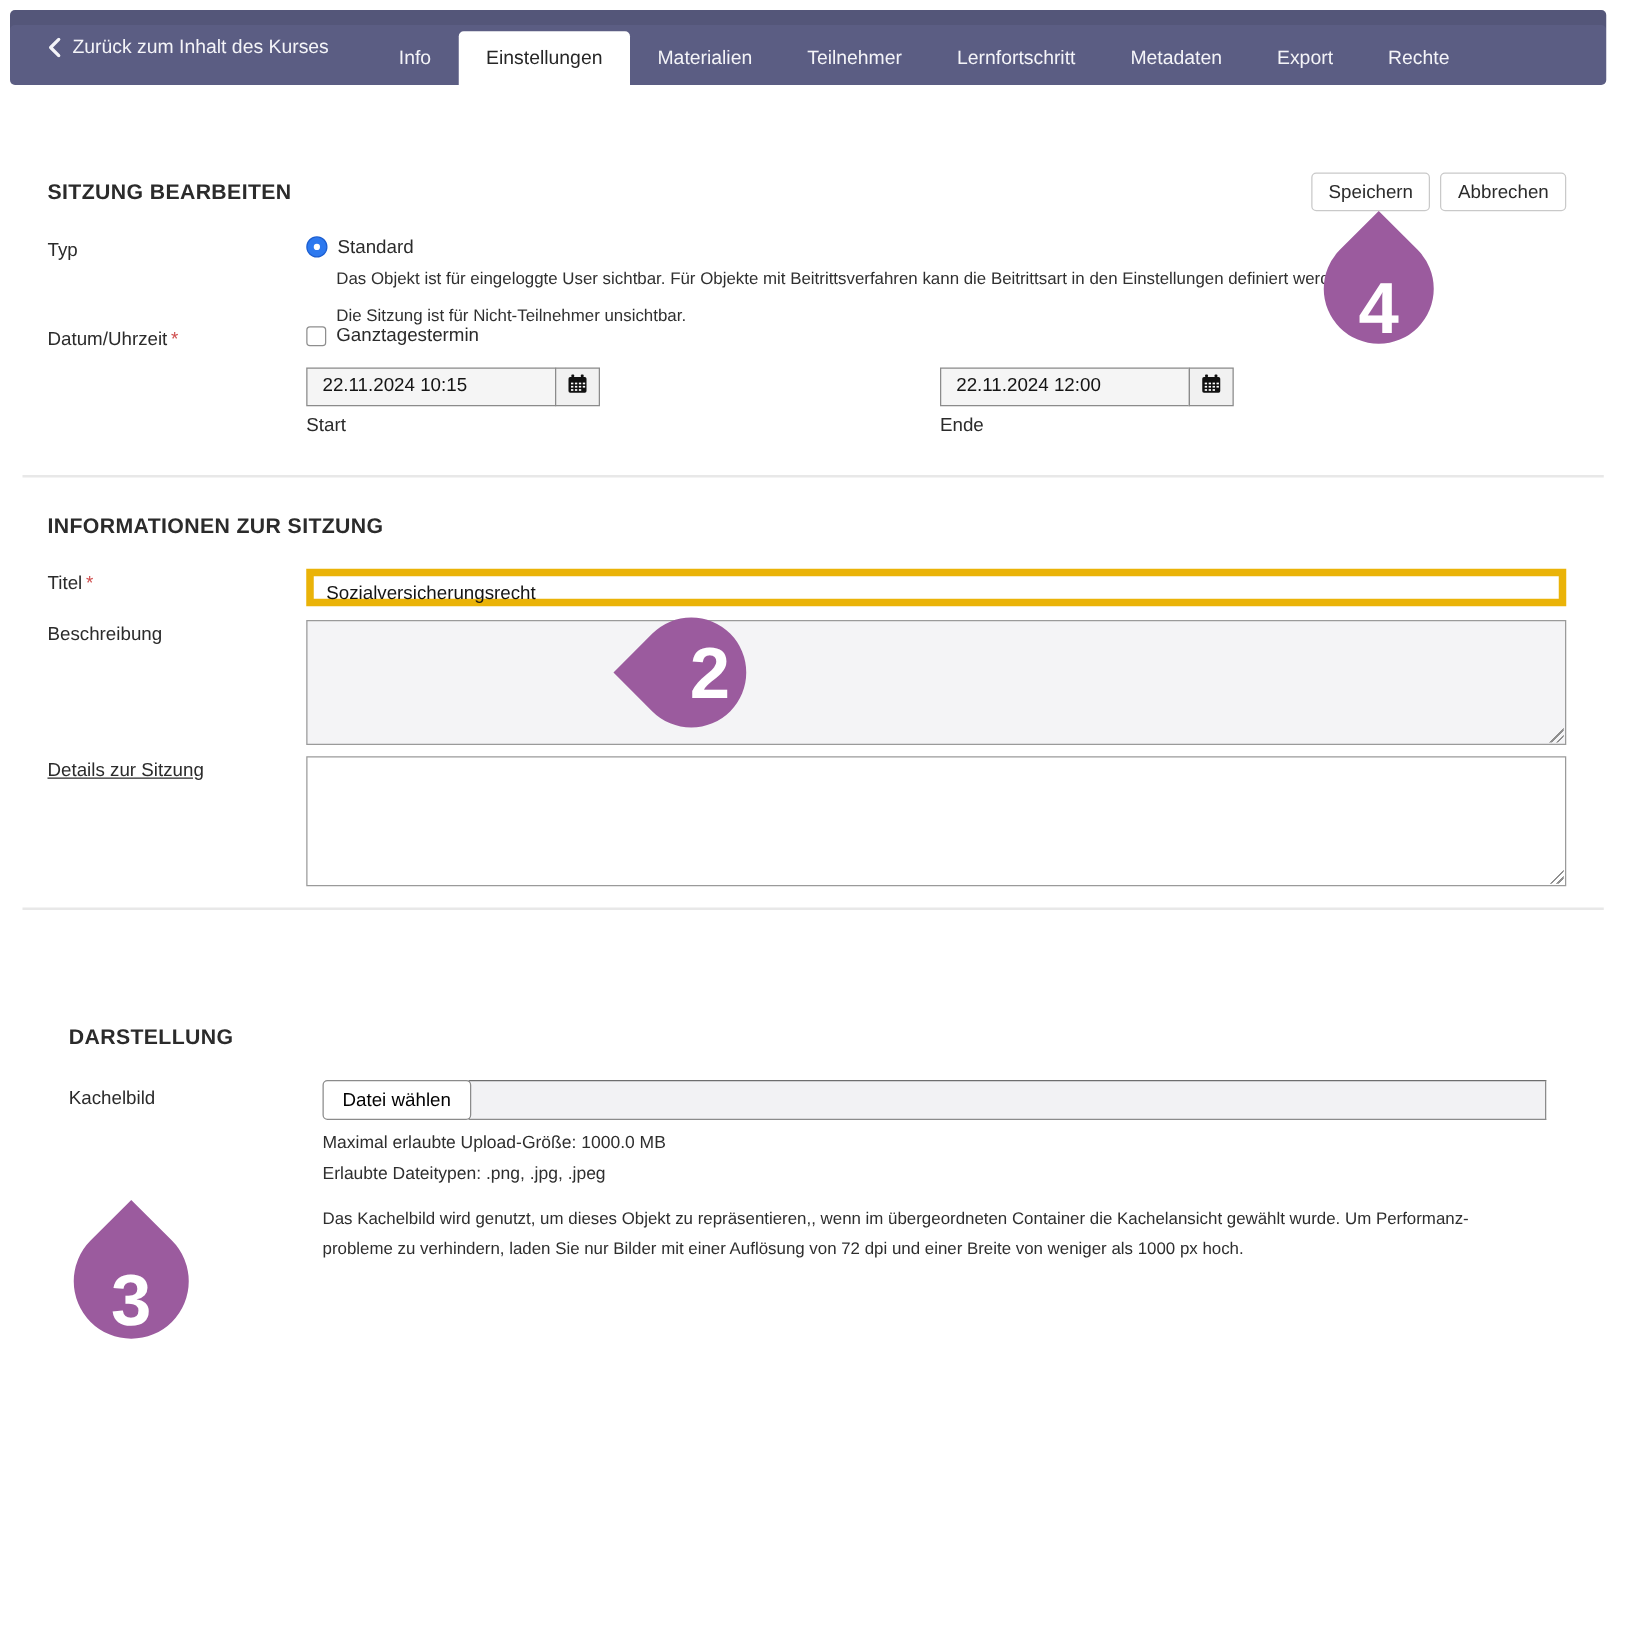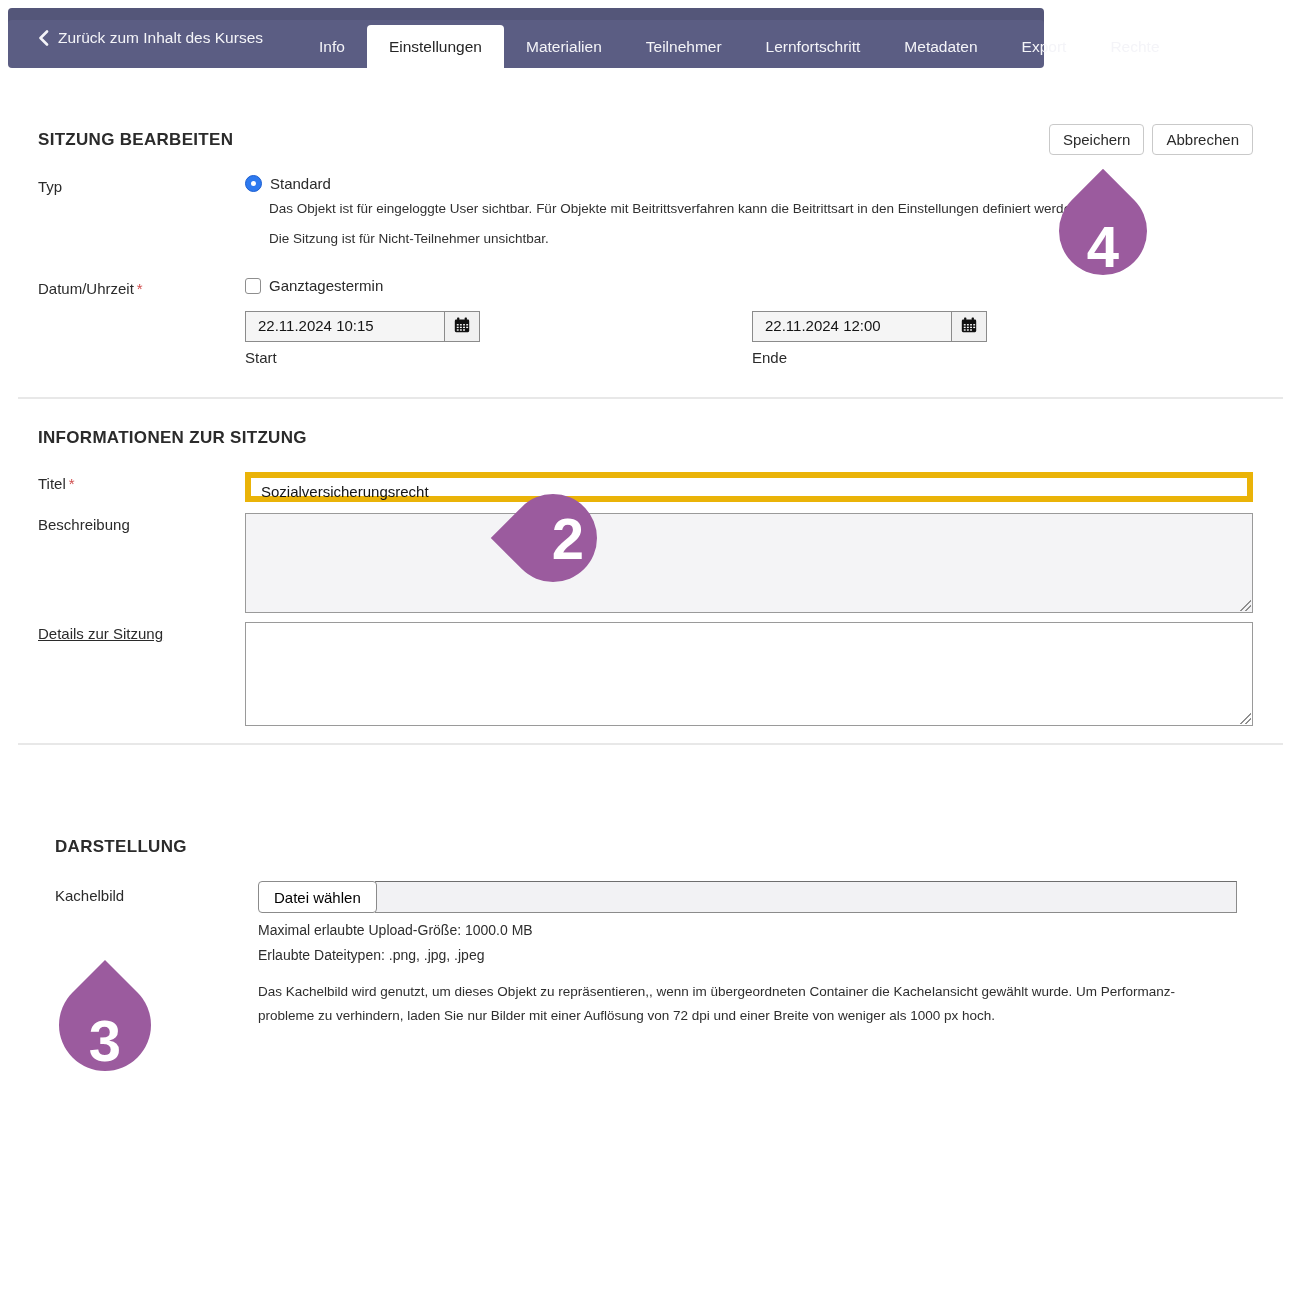--- a/index.html
+++ b/index.html
@@ -8,21 +8,21 @@
     background: #ffffff;
     font-family: "Liberation Sans", sans-serif;
     color: #2b2b2b;
     overflow: hidden;
     position: relative;
   }
 
   
   .navbar {
     position: absolute; left: 8px; top: 8px;
-    width: 1036px; height: 60px;
+    width: 1277px; height: 60px;
     background: #5b5d83;
     border-radius: 4px;
     box-shadow: inset 0 12px 0 rgba(0,0,0,0.07);
     display: flex; align-items: stretch;
   }
   .back-link {
     display: flex; align-items: center; gap: 9px;
     padding: 0 26px 0 30px;
     color: #f4f4f8; font-size: 15.5px; cursor: pointer;
     white-space: nowrap;
@@ -34,21 +34,21 @@
     padding: 0 22px;
     color: #f4f4f8; font-size: 15.5px;
     white-space: nowrap; cursor: pointer;
   }
   .tab.active {
     background: #ffffff; color: #262626;
     border-radius: 4px 4px 0 0;
   }
 
   
-  .content { position: absolute; left: 0; top: 54px; width: 1300px; }
+  .content { position: absolute; left: 0; top: 68px; width: 1300px; }
   .pad { padding-left: 38px; padding-right: 47px; }
   .section-title {
     font-size: 17px; font-weight: 700; color: #2b2b2b; letter-spacing: .3px;
   }
   .divider {
     margin-left: 18px; width: 1265px; height: 2px; background: #e8e8e8;
   }
   .form-row { display: flex; align-items: flex-start; }
   .form-label { width: 207px; flex: 0 0 207px; font-size: 15px; padding-top: 3px; }
   .form-control { flex: 1 1 auto; }
@@ -195,21 +195,21 @@
       <div class="form-control">
         <div class="choice-line">
           <span class="radio selected"></span>
           <span class="choice-label">Standard</span>
         </div>
         <div class="byline">Das Objekt ist für eingeloggte User sichtbar. Für Objekte mit Beitrittsverfahren kann die Beitrittsart in den Einstellungen definiert werden.</div>
         <div class="byline" style="margin-bottom:0;">Die Sitzung ist für Nicht-Teilnehmer unsichtbar.</div>
       </div>
     </div>
 
-    <div class="form-row" style="margin-top: 31px;">
+    <div class="form-row" style="">
       <div class="form-label">
         <span>Datum/Uhrzeit</span><span class="req">*</span>
       </div>
       <div class="form-control">
         <div class="choice-line">
           <span class="checkbox"></span>
           <span class="choice-label">Ganztagestermin</span>
         </div>
         <div class="dates-row">
           <div>

